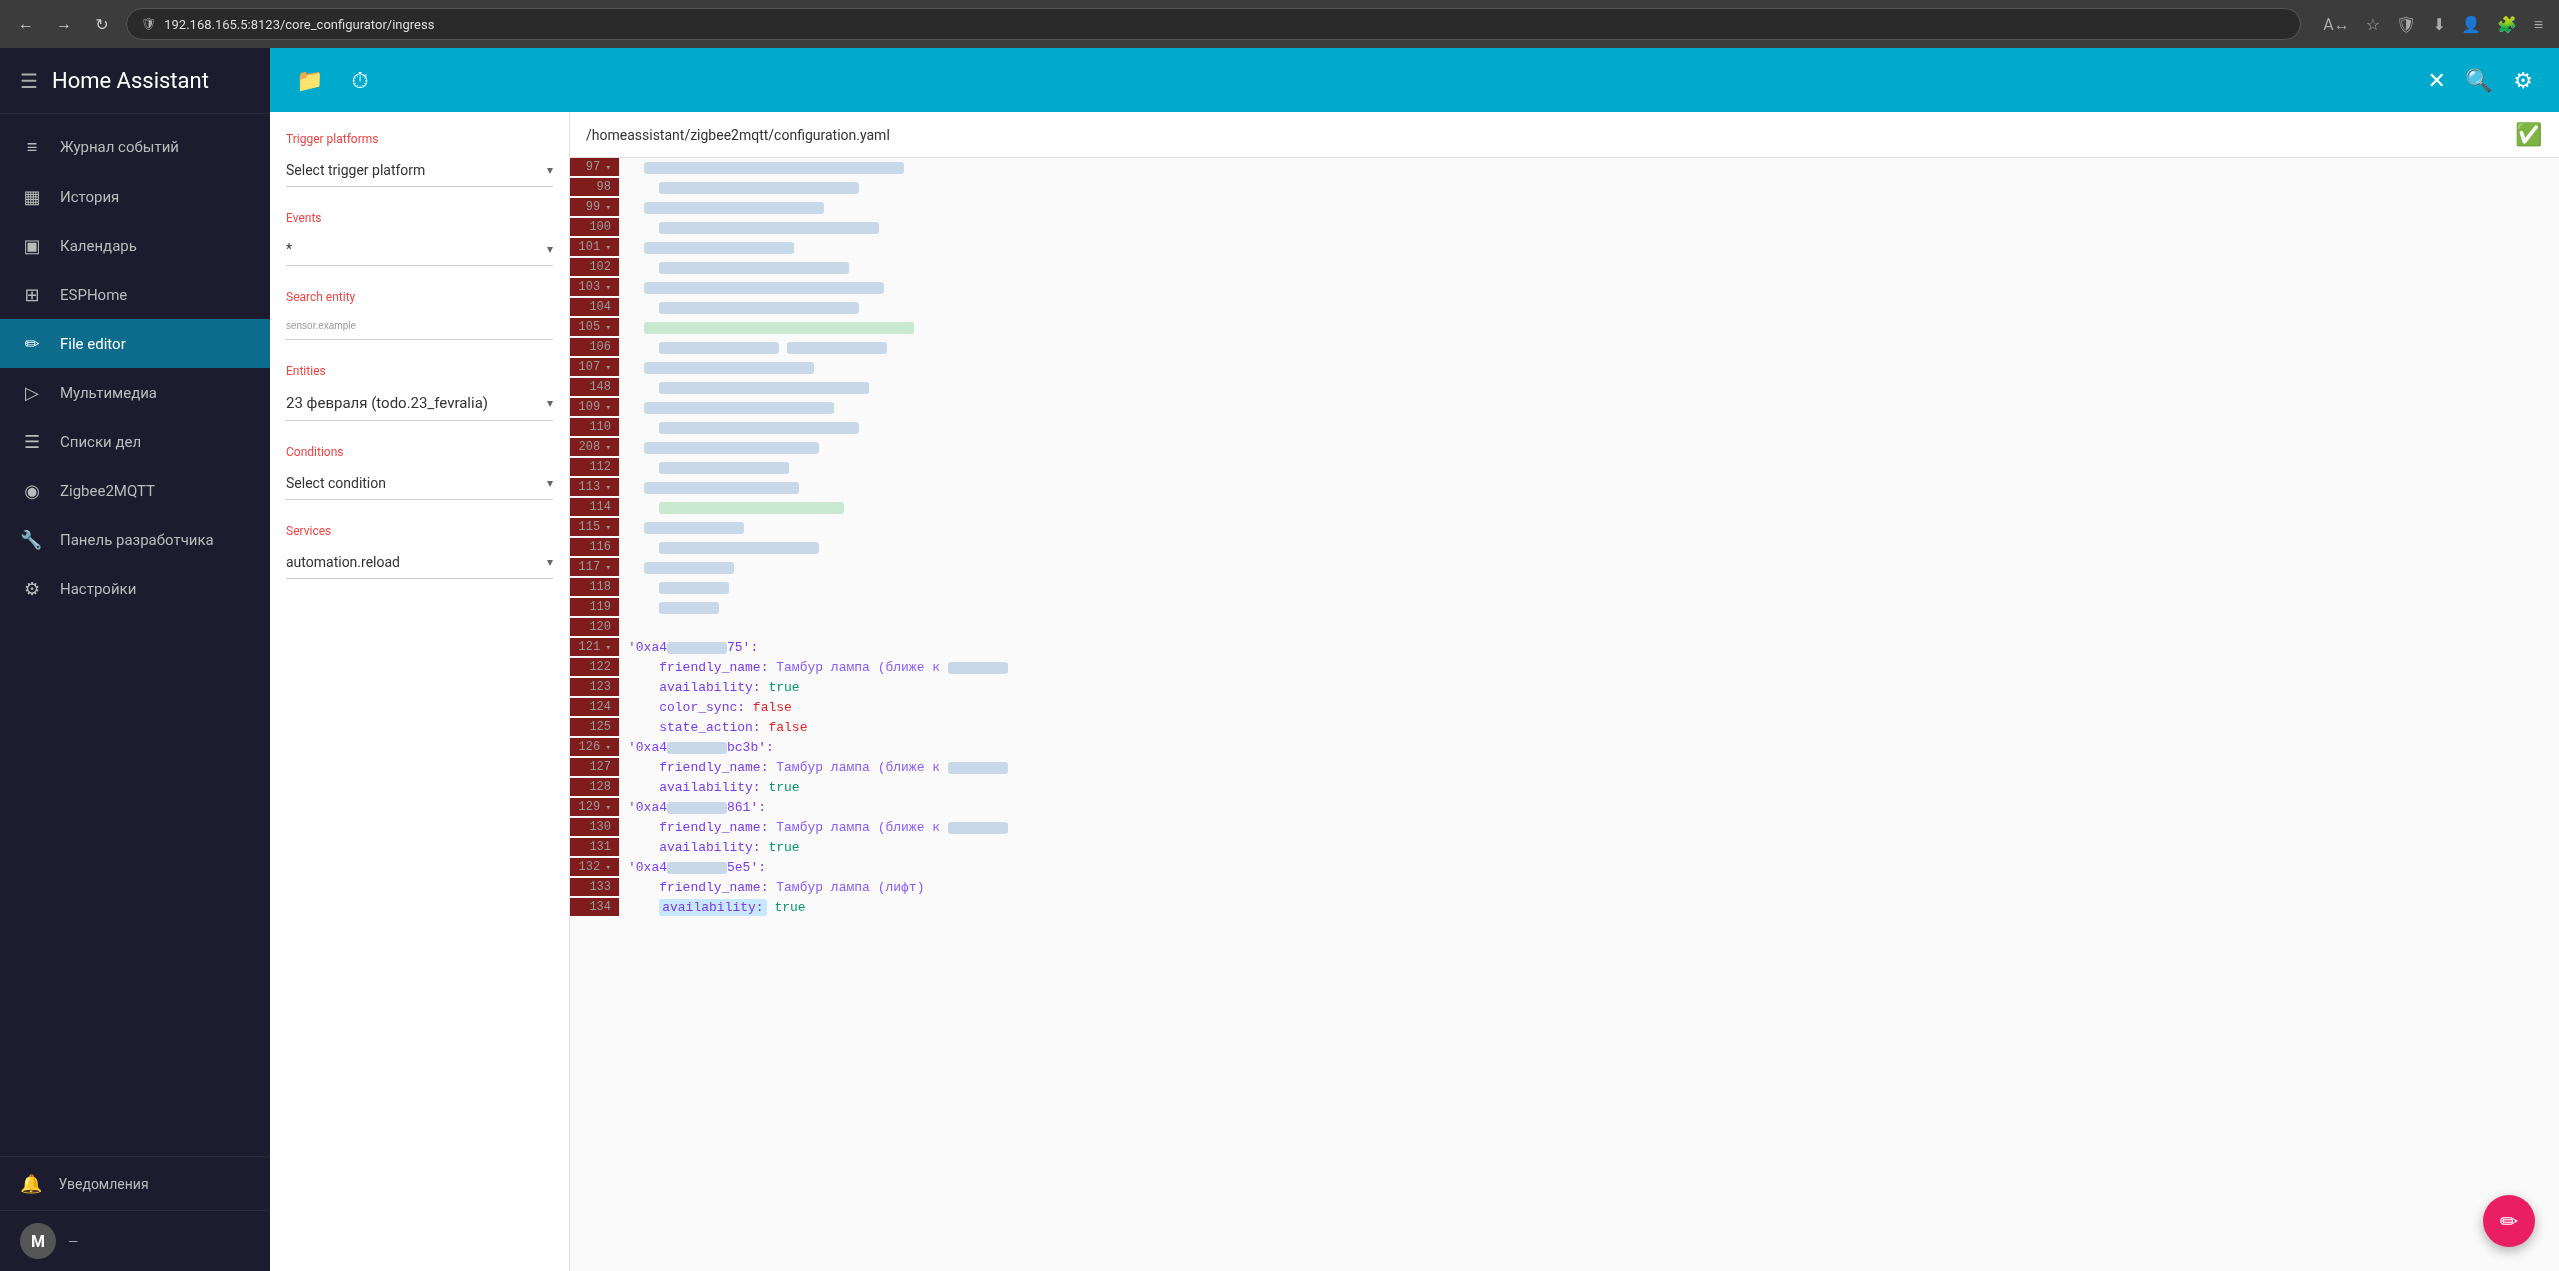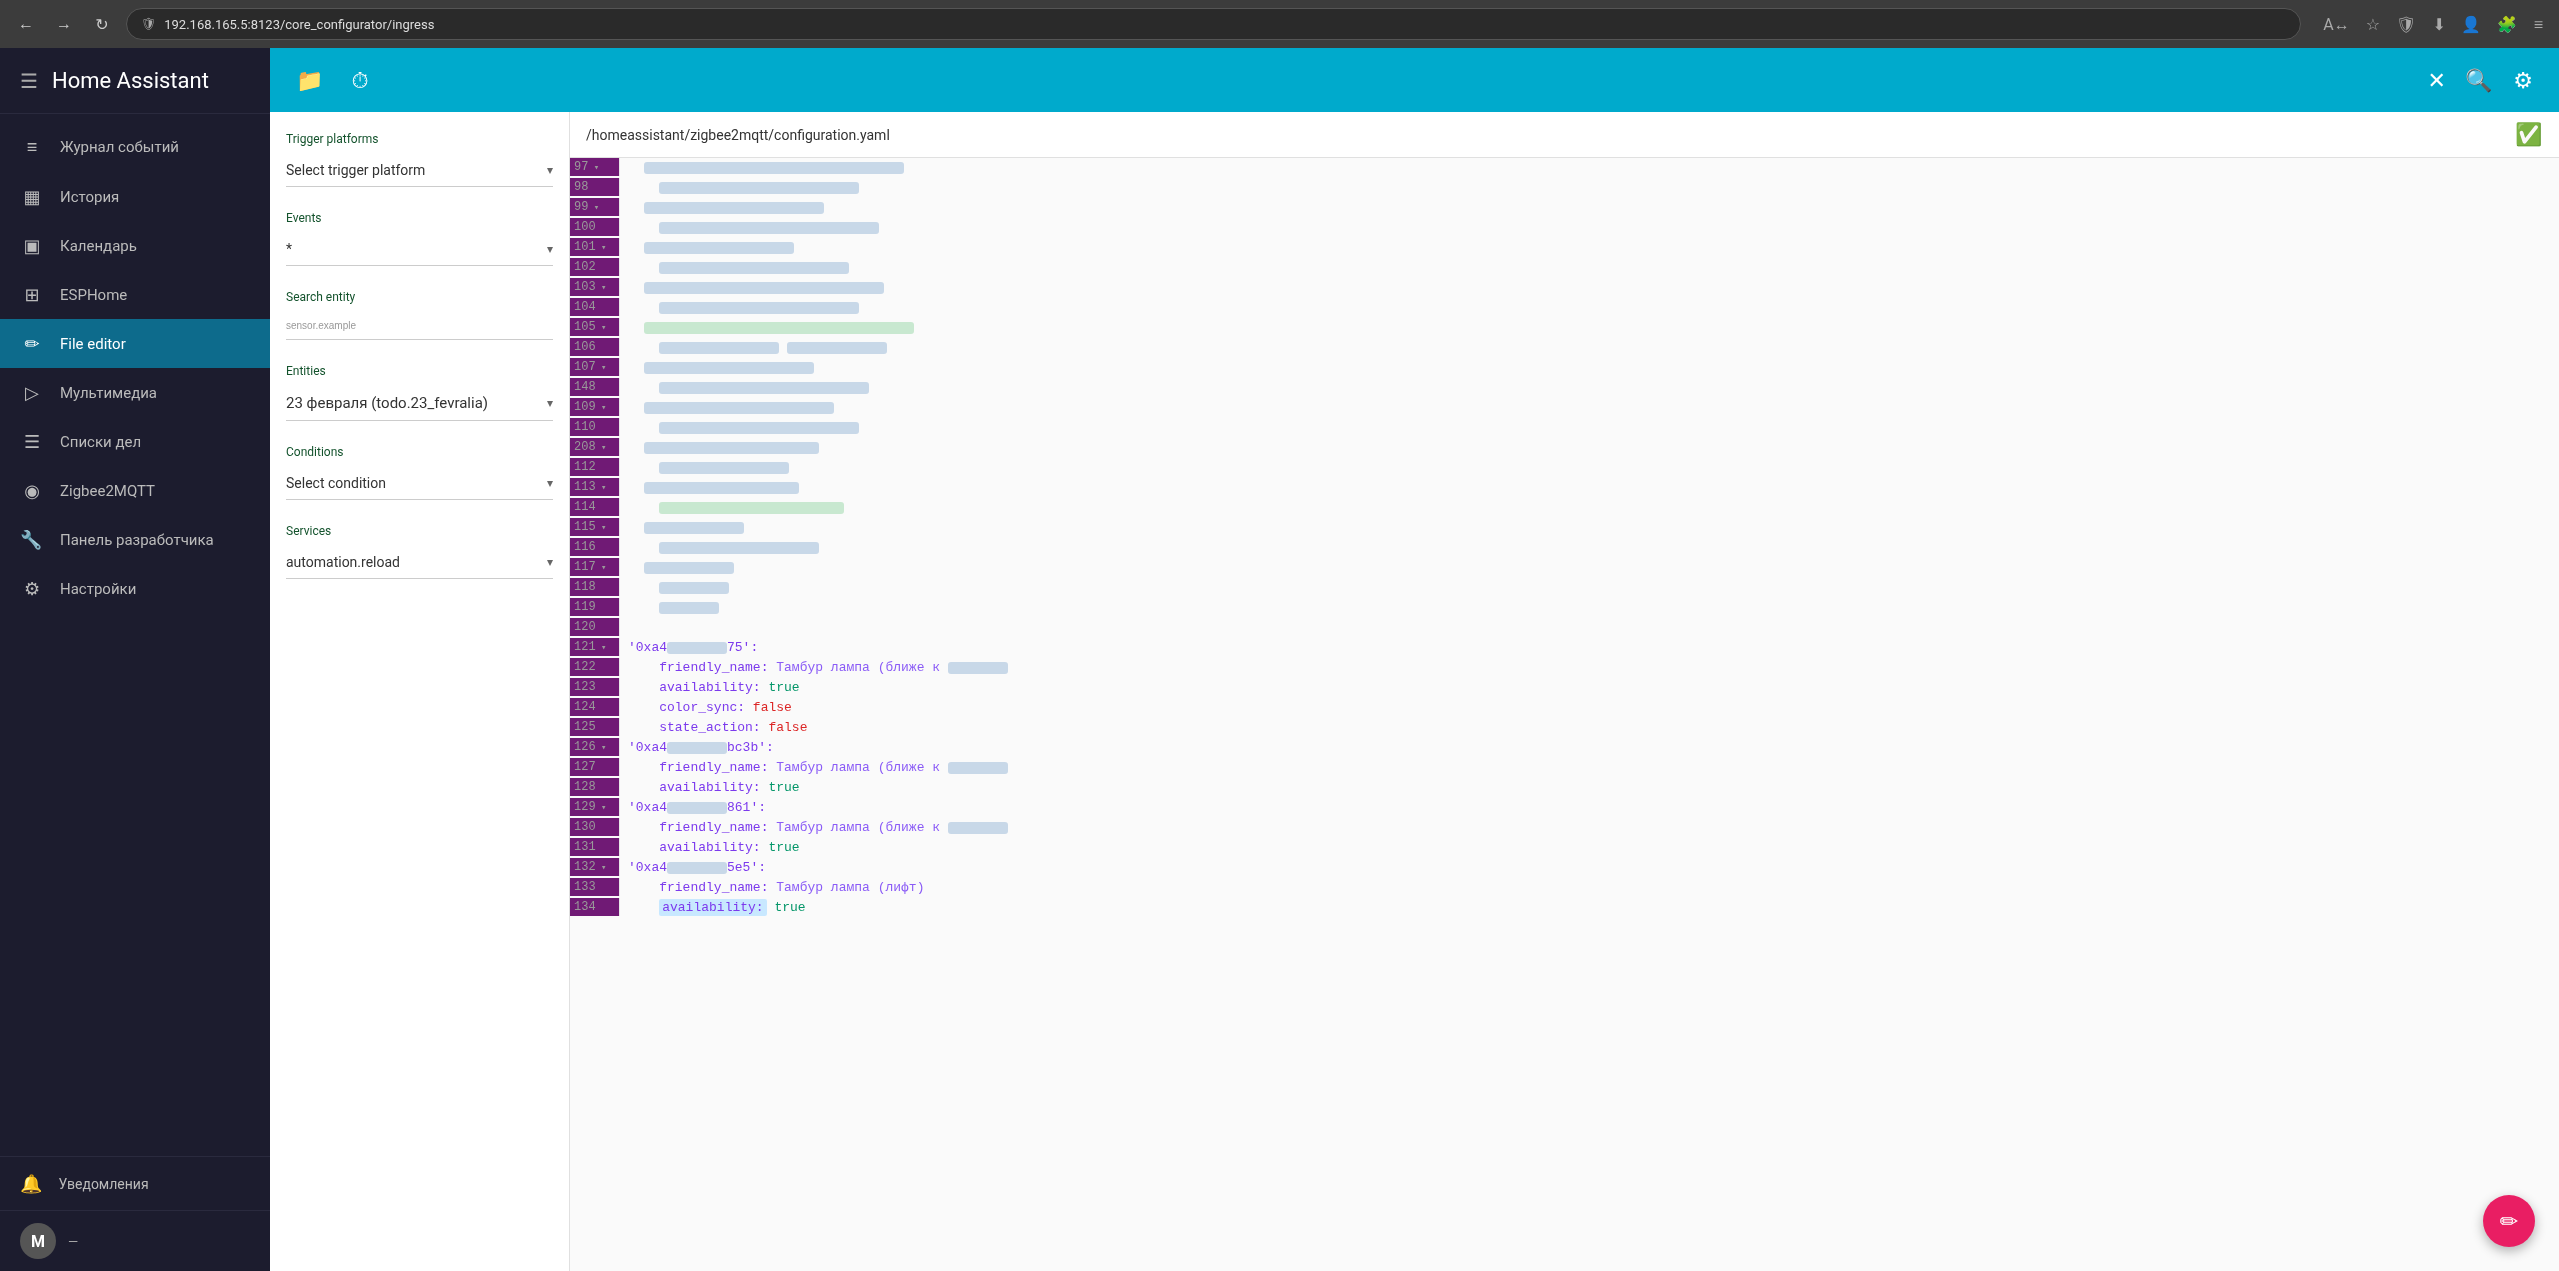--- a/index.html
+++ b/index.html
@@ -142,21 +142,21 @@
       background: #fff;
       border-right: 1px solid #e0e0e0;
       overflow-y: auto;
       flex-shrink: 0;
       padding: 20px 16px;
     }
 
     .form-section { margin-bottom: 24px; }
     .form-label {
       font-size: 12px;
-      color: #14532d;
+      color: #ef4444;
       margin-bottom: 8px;
       display: block;
     }
     .form-select {
       width: 100%;
       display: flex;
       align-items: center;
       justify-content: space-between;
       border-bottom: 1px solid #ccc;
       padding: 8px 0;
@@ -212,27 +212,27 @@
       font-size: 13px;
     }
 
     .code-line {
       display: flex;
       min-height: 20px;
       align-items: flex-start;
     }
     .line-number {
       min-width: 50px;
-      text-align: left;
+      text-align: right;
       padding: 2px 8px 2px 4px;
       color: #999;
       user-select: none;
       font-size: 12px;
       border-right: 1px solid #e8e8e8;
-      background: #701a75;
+      background: #7f1d1d;
     }
     .line-number.has-arrow::after {
       content: ' ▾';
       font-size: 9px;
     }
     .line-content {
       padding: 2px 8px;
       white-space: pre;
       flex: 1;
     }

